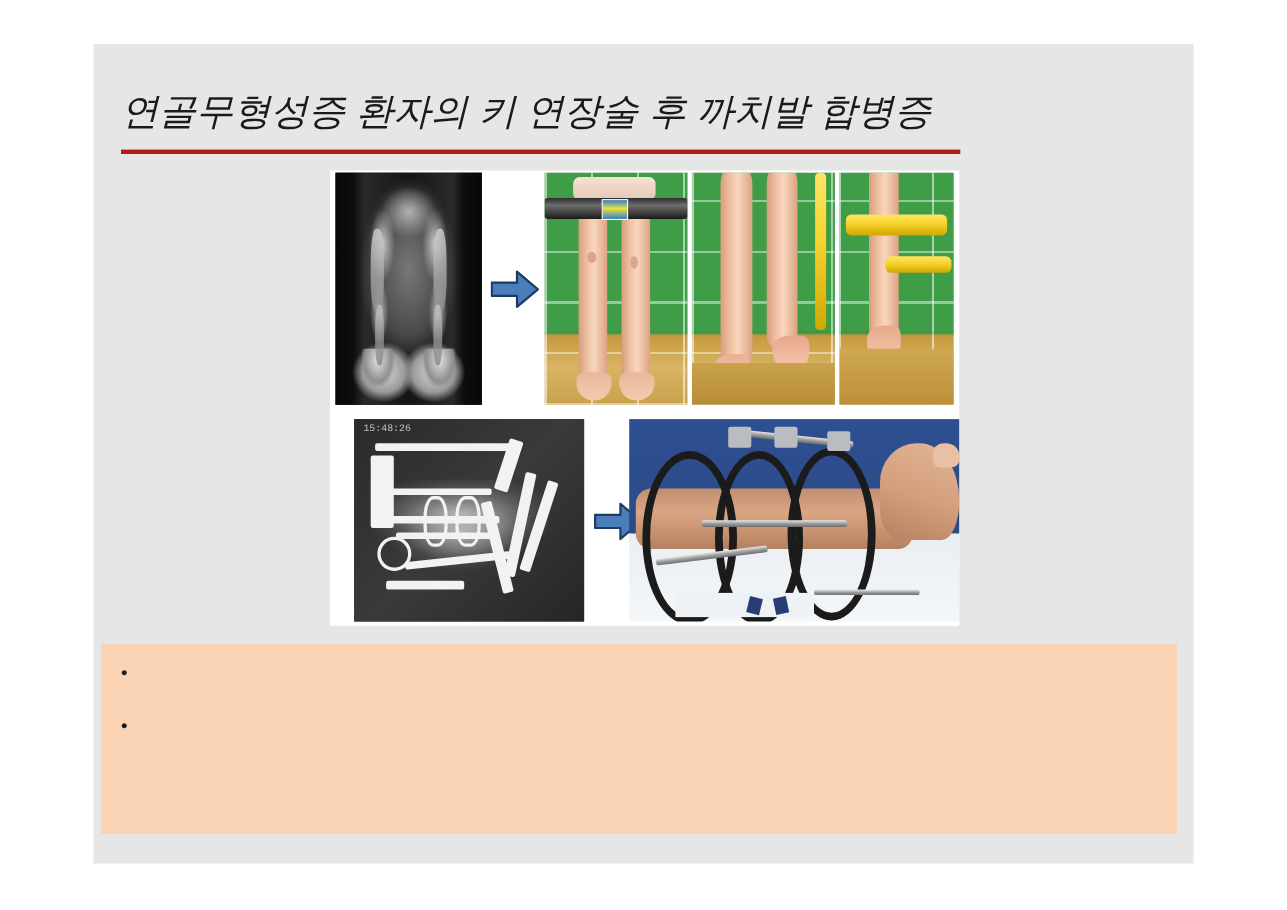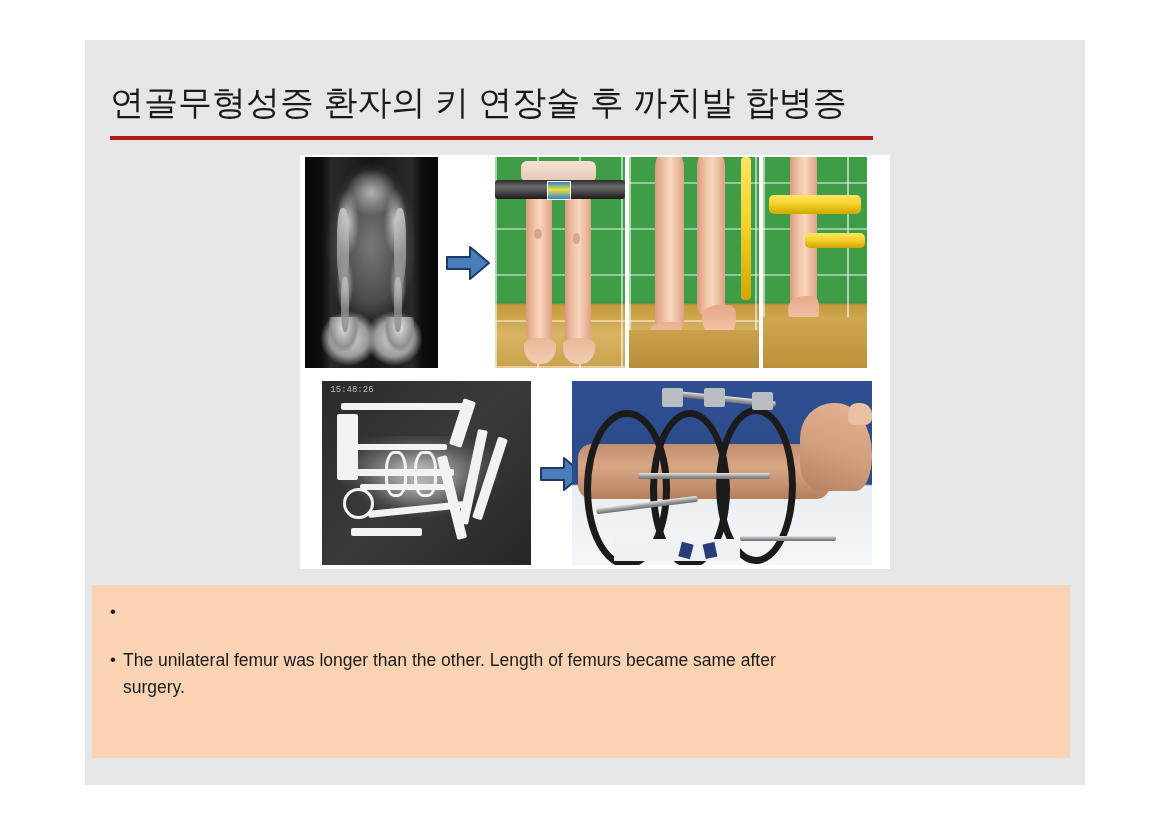--- a/index.html
+++ b/index.html
@@ -24,20 +24,21 @@
     background: #e6e6e6;
   }
 
   
   .title-block {
     position: absolute;
     left: 25px;
     top: 38px;
     width: 790px;
     height: 72px;
+    font-style: italic;
   }
   .slide-title {
     font-size: 34px;
     font-weight: 400;
     color: #1a1a1a;
     letter-spacing: 0px;
     white-space: nowrap;
     line-height: 48px;
   }
   .title-rule {
@@ -50,21 +51,20 @@
   }
 
   
   .photo-panel {
     position: absolute;
     left: 215px;
     top: 115px;
     width: 572px;
     height: 414px;
     background: #ffffff;
-    padding-left: 18px;
   }
 
   .photo-row-top {
     position: absolute;
     left: 0;
     top: 0;
     width: 572px;
     height: 215px;
   }
   .photo-row-bottom {
@@ -309,18 +309,16 @@
       </div>
     </div>
   </div>
 
   <div class="caption-box">
     <div class="bullet">
       <div class="dot">•</div>
     </div>
     <div class="bullet">
       <div class="dot">•</div>
-      <div class="btext en">The unilateral femur was longer than the other. Length of femurs became same after
-surgery.</div>
     </div>
   </div>
 
 </div>
 
 </body></html>

